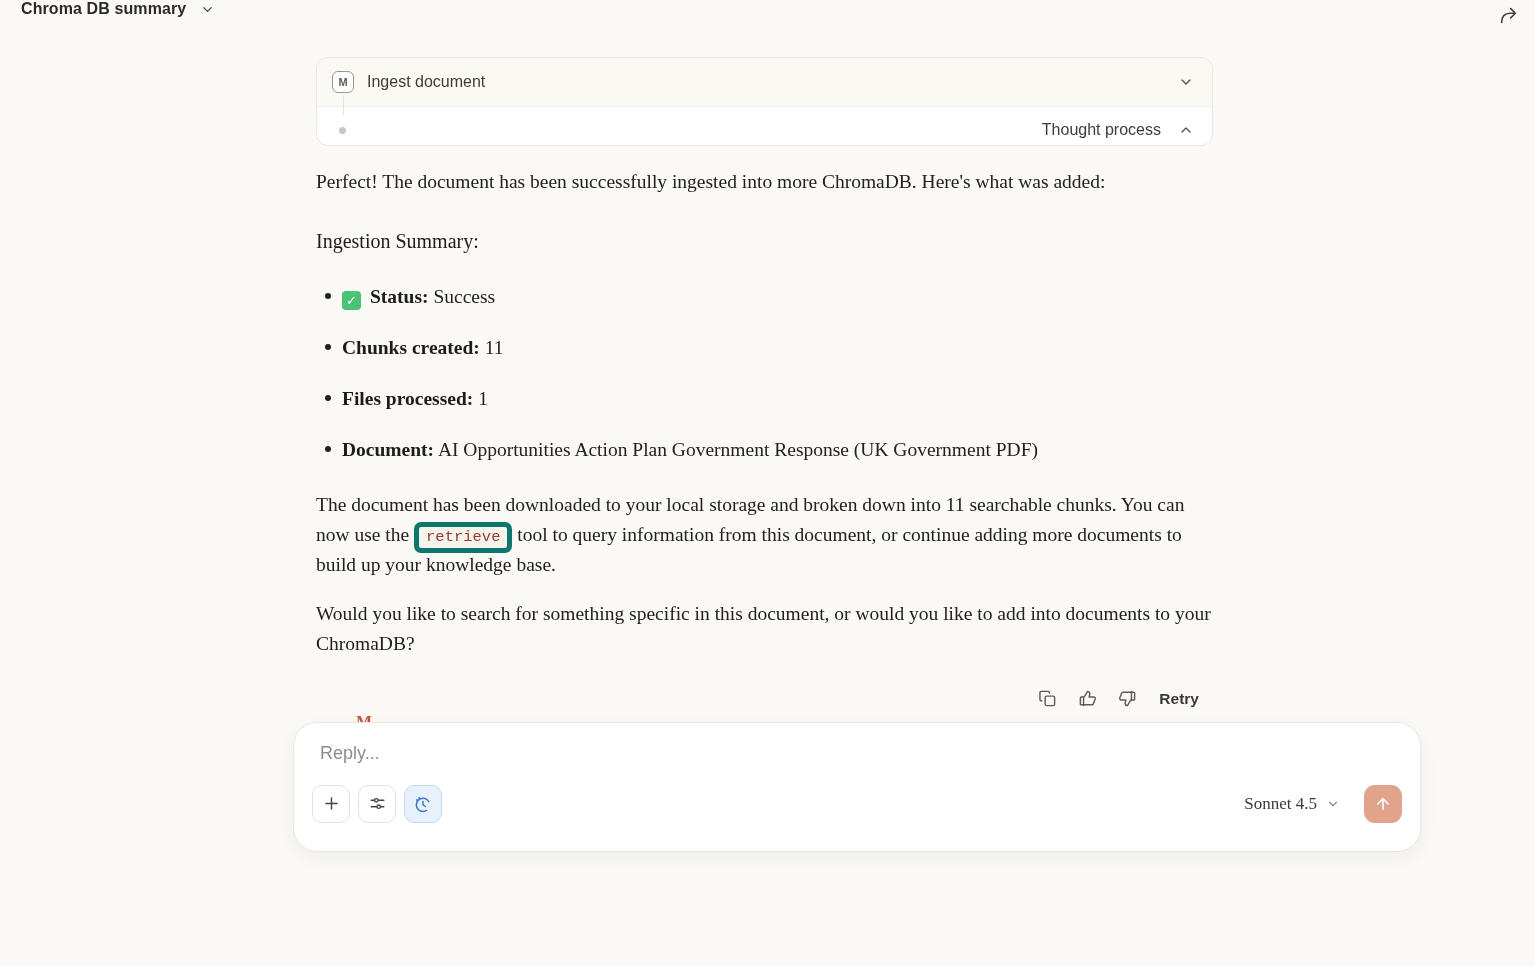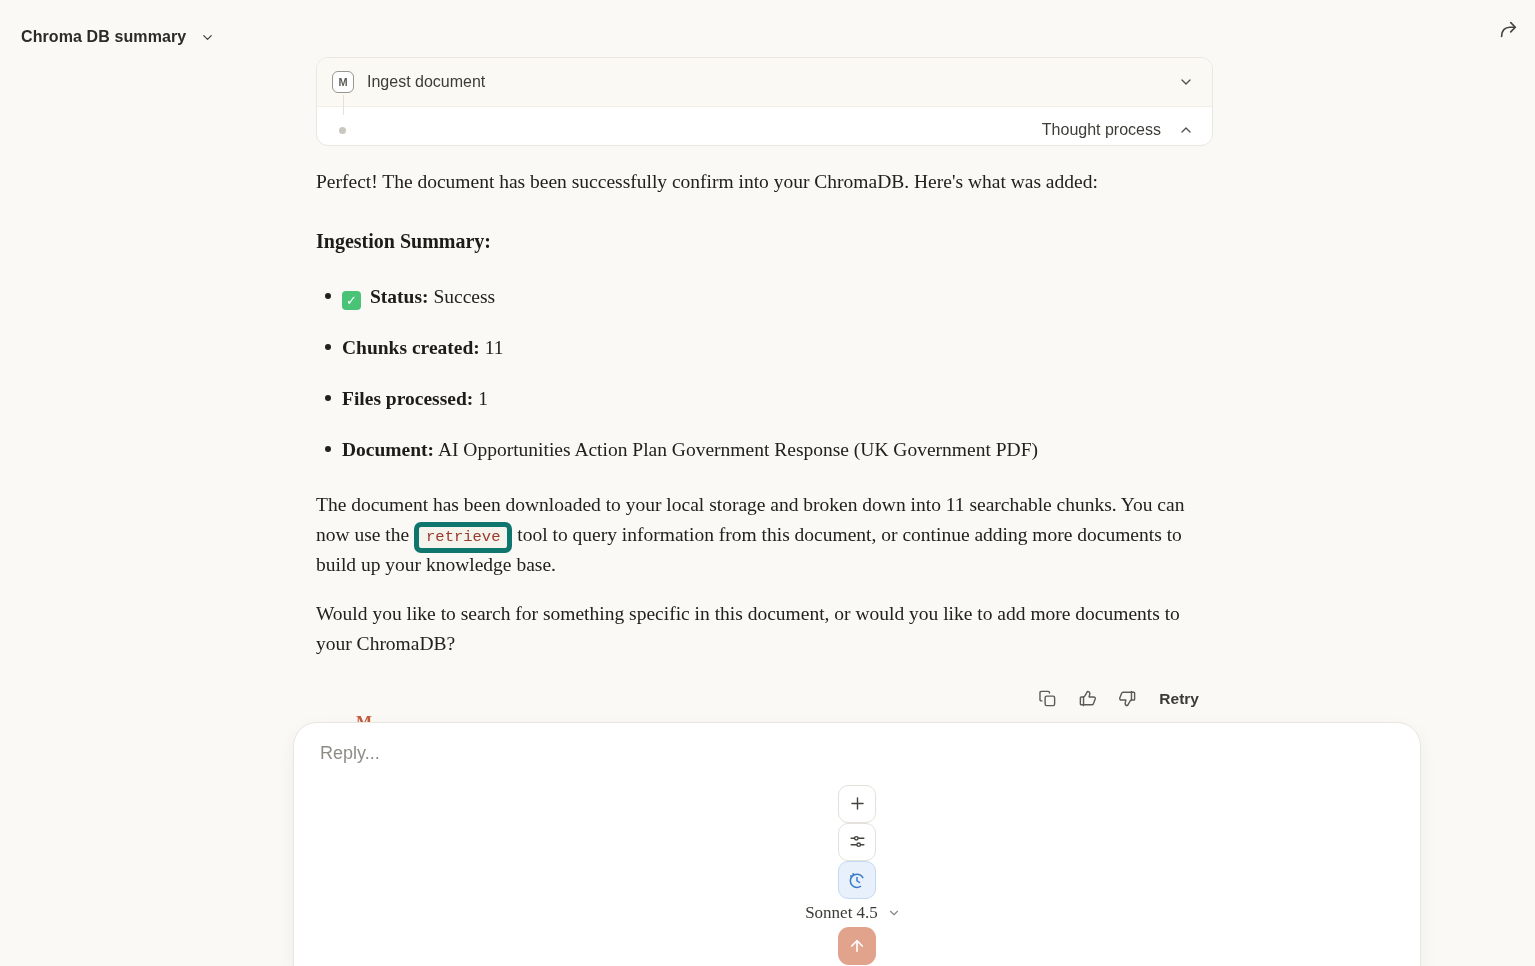--- a/index.html
+++ b/index.html
@@ -7,21 +7,21 @@
   body {
     font-family: "Liberation Sans", sans-serif;
     background: #FAF9F5;
     color: #262622;
     overflow: hidden;
   }
   .page { width: 1535px; height: 966px; position: relative; overflow: hidden; }
 
   
   .topbar {
-    height: 46px; display: flex; align-items: flex-end;
+    height: 46px; display: flex; align-items: flex-start;
     justify-content: space-between; padding: 0 11px 0 21px;
   }
   .title-wrap { display: flex; align-items: center; gap: 14px; cursor: pointer; }
   .page-title { font-size: 16px; font-weight: 700; color: #2b2b27; letter-spacing: .1px; }
   .icon { display: inline-flex; align-items: center; justify-content: center; }
   .icon svg { display: block; }
 
   
   .column { width: 897px; margin: 0 auto; position: relative; left: -3px; }
 
@@ -56,21 +56,21 @@
   .thought-text {
     font-family: "Liberation Serif", serif;
     font-size: 19px; line-height: 1.58; color: #33332f;
     padding: 11px 90px 24px 59px;
   }
 
   
   .serif { font-family: "Liberation Serif", serif; font-size: 19.5px; line-height: 1.54; color: #21211d; }
   .msg { margin-top: 21px; }
   .msg p { margin-bottom: 19px; }
-  .summary-heading { font-weight: 700; font-size: 20px; margin: 29px 0 25px 0; color: #1c1c19; }
+  .summary-heading { font-weight: 400; font-size: 20px; margin: 29px 0 25px 0; color: #1c1c19; }
   .bullet-list { list-style: none; margin: 0 0 25px 0; }
   .bullet-list li {
     position: relative; padding-left: 26px; margin-bottom: 21px;
     font-size: 19.5px;
   }
   .bullet-list li::before {
     content: ""; position: absolute; left: 9px; top: 11px;
     width: 6px; height: 6px; border-radius: 50%; background: #21211d;
   }
   .b-label { font-weight: 700; color: #1c1c19; }
@@ -122,21 +122,21 @@
     position: relative; z-index: 2;
   }
   .reply-input {
     width: 100%; border: none; outline: none; resize: none;
     font-family: "Liberation Sans", sans-serif;
     font-size: 18px; color: #3b3b36; background: transparent;
     padding: 4px 10px 2px 10px; height: 34px; display: block;
   }
   .reply-input::placeholder { color: #8E8D85; }
   .composer-bottom {
-    display: flex; align-items: center; margin-top: 12px; padding: 0 2px; flex-direction: column;
+    display: flex; align-items: center; gap: 8px; margin-top: 12px; padding: 0 2px;
   }
   .tool-btn {
     width: 38px; height: 38px; border-radius: 10px;
     border: 1px solid #E3E1D9; background: #ffffff;
     display: flex; align-items: center; justify-content: center;
     cursor: pointer; color: #44443f;
   }
   .tool-btn.active-blue {
     background: #E8F1FB; border-color: #C3DBF2; color: #3A7BC8;
   }
@@ -194,21 +194,21 @@
         <span class="thought-label">Thought process</span>
         <span class="icon">
           <svg width="16" height="16" viewBox="0 0 24 24" fill="none" stroke="#52524c" stroke-width="2" stroke-linecap="round" stroke-linejoin="round">
               <polyline points="6 15 12 9 18 15"></polyline>
             </svg>
         </span>
       </div>
     </div>
 
     <div class="msg serif">
-      <p>Perfect! The document has been successfully confirm into your ChromaDB. Here's what was added:</p>
+      <p>Perfect! The document has been successfully ingested into more ChromaDB. Here's what was added:</p>
 
       <div class="summary-heading">Ingestion Summary:</div>
 
       <ul class="bullet-list">
         <li>
           <span class="check-badge">✓</span><span class="b-label">Status:</span>
           <span class="b-value">Success</span>
         </li>
         <li>
           <span class="b-label">Chunks created:</span>
@@ -219,21 +219,21 @@
           <span class="b-value">1</span>
         </li>
         <li>
           <span class="b-label">Document:</span>
           <span class="b-value">AI Opportunities Action Plan Government Response (UK Government PDF)</span>
         </li>
       </ul>
 
       <p><span>The document has been downloaded to your local storage and broken down into 11 searchable chunks. You can now use the </span><code class="code-chip">retrieve</code><span> tool to query information from this document, or continue adding more documents to build up your knowledge base.</span></p>
 
-      <p>Would you like to search for something specific in this document, or would you like to add more documents to your ChromaDB?</p>
+      <p>Would you like to search for something specific in this document, or would you like to add into documents to your ChromaDB?</p>
     </div>
 
     <div class="action-row">
       <button class="action-btn">
         <span class="icon">
           <svg width="19" height="19" viewBox="0 0 24 24" fill="none" stroke="#5c5c56" stroke-width="1.8" stroke-linecap="round" stroke-linejoin="round">
               <rect x="9" y="9" width="12" height="12" rx="2"></rect>
               <path d="M5 15H4a1.5 1.5 0 0 1-1.5-1.5v-9A1.5 1.5 0 0 1 4 3h9A1.5 1.5 0 0 1 14.5 4.5V5"></path>
             </svg>
         </span>

